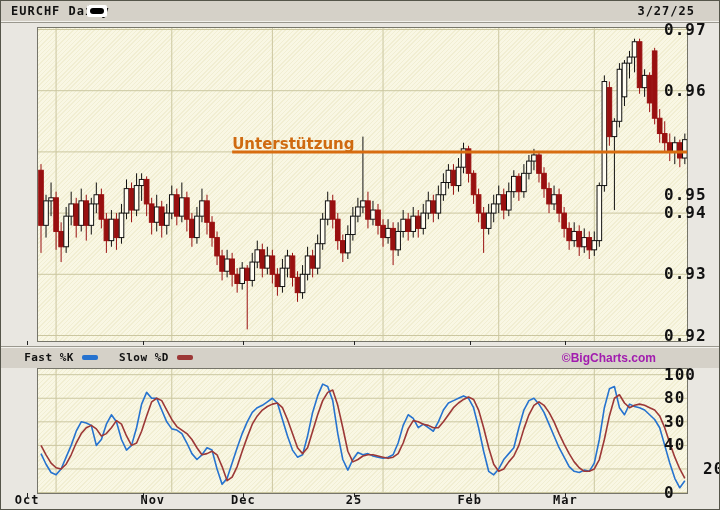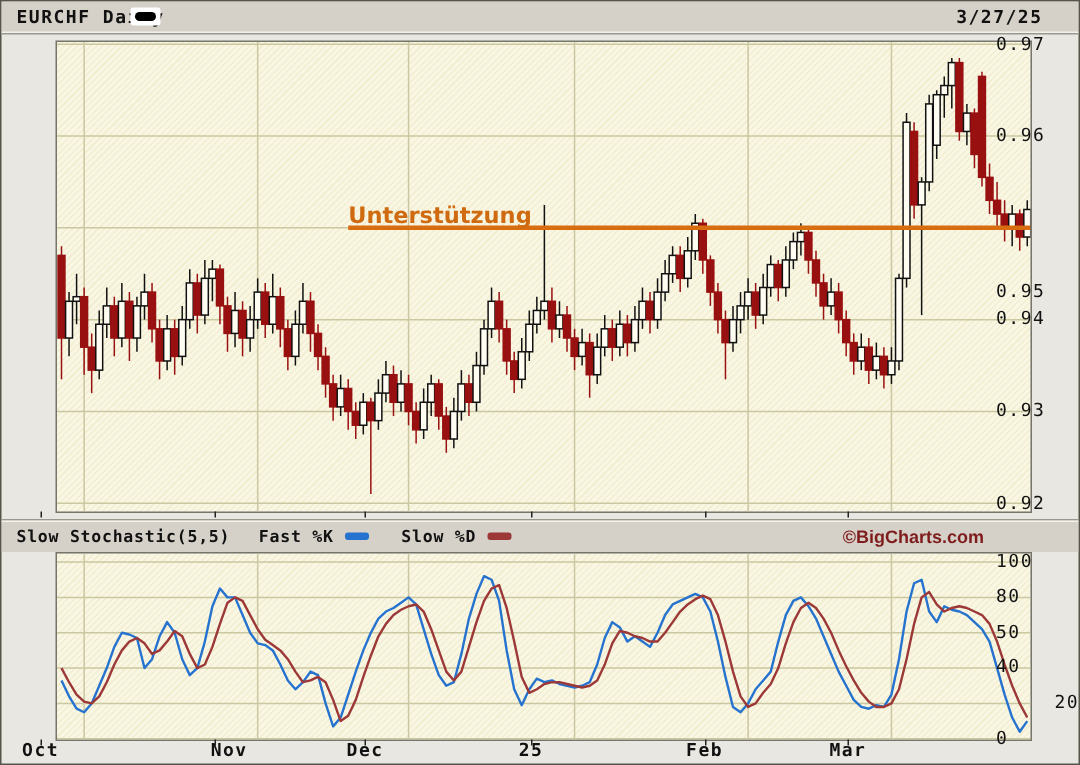--- a/index.html
+++ b/index.html
@@ -9,27 +9,27 @@
   #title-bar .txt{position:absolute;top:3px;font-size:12px;font-weight:700;color:#111;letter-spacing:1px;white-space:pre;}
   #symbol-label{left:10px;}
   #date-label{right:24px;}
   #style-icon{position:absolute;left:86px;top:4px;width:20px;height:12px;background:#fff;border-radius:2px;}
   #style-icon span{position:absolute;left:3px;top:3px;width:14px;height:6px;background:#000;border-radius:3px;}
   .plot{position:absolute;left:8px;width:649px;border:1px solid #76756a;
         background:repeating-linear-gradient(135deg,#f9f7e4 0px,#f9f7e4 2px,#f1eed2 2px,#f1eed2 3px);margin-left:28px;}
   #main-plot{top:26px;height:313px;}
   #stoch-plot{top:367px;height:124px;}
   svg{display:block;}
-  .ylabel{position:absolute;left:663px;font-size:12px;font-weight:400;color:#111;transform:translateY(-50%);letter-spacing:1px;}
+  .ylabel{position:absolute;left:663px;font-size:16px;font-weight:700;color:#111;transform:translateY(-50%);letter-spacing:1px;}
   .xlabel{position:absolute;top:492px;font-size:12px;font-weight:700;color:#111;transform:translateX(-50%);letter-spacing:1px;}
   .tick{position:absolute;width:1px;height:4px;background:#222;}
   #stoch-header{top:346px;height:20px;border-top:1px solid #f2f1ec;box-shadow:0 -1px 0 #9a988e;}
   #stoch-header .legend{position:absolute;left:10px;top:3px;font-size:11px;font-weight:700;color:#111;letter-spacing:.5px;display:flex;align-items:center;gap:6px;white-space:pre;}
   .swatch{display:inline-block;width:16px;height:5px;border-radius:2px;margin:0 2px;}
-  #copyright{position:absolute;right:63px;top:3px;font-family:"Liberation Sans",sans-serif;font-size:12px;font-weight:700;color:#7f1d1d;}
+  #copyright{position:absolute;right:63px;top:3px;font-family:"Liberation Sans",sans-serif;font-size:12px;font-weight:700;color:#a21caf;}
 </style>
 </head>
 <body>
 
 <div id="screen">
 
   <div class="bar" id="title-bar">
     <span class="txt" id="symbol-label">EURCHF Daily</span>
     <span id="style-icon">
         <span></span>
@@ -308,21 +308,21 @@
         <line x1="641.8100000000001" y1="111.6600000000001" x2="641.8100000000001" y2="139.1999999999998" stroke="#991010" stroke-width="1"></line>
         <rect x="639.5100000000001" y="114.71999999999976" width="4.6" height="15.300000000000367" fill="#991010" stroke="#991010" stroke-width="1"></rect>
         <line x1="646.84" y1="105.54000000000009" x2="646.84" y2="136.14000000000013" stroke="#111111" stroke-width="1"></line>
         <rect x="644.5400000000001" y="111.6600000000001" width="4.6" height="18.360000000000028" fill="#fffdf2" stroke="#111111" stroke-width="1"></rect>
         <line x1="194.14000000000001" y1="123.9000000000001" x2="649" y2="123.9000000000001" stroke="#d86d10" stroke-width="3"></line>
         <text x="194.14000000000001" y="120.9000000000001" fill="#cf6a10" font-size="15px" font-weight="bold" font-family="&quot;DejaVu Sans&quot;, sans-serif">Unterstützung</text>
       </svg>
   </div>
 
   <div class="bar" id="stoch-header">
-    <span class="legend"><span>Slow Stochastic(5,5)</span><span> </span><span>Fast %K</span><span class="swatch" id="k-swatch" style="background: rgb(38, 115, 207);"></span><span> </span><span>Slow %D</span><span class="swatch" id="d-swatch" style="background: rgb(156, 56, 55);"></span></span>
+    <span class="legend"><span> </span><span>Fast %K</span><span class="swatch" id="k-swatch" style="background: rgb(38, 115, 207);"></span><span> </span><span>Slow %D</span><span class="swatch" id="d-swatch" style="background: rgb(156, 56, 55);"></span></span>
     <span id="copyright">©BigCharts.com</span>
   </div>
 
   <div class="plot" id="stoch-plot">
     <svg id="stoch-svg" width="649" height="124">
         <line x1="0" y1="5.700000000000003" x2="649" y2="5.700000000000003" stroke="#cbc7a0" stroke-width="1"></line>
         <line x1="0" y1="29.260000000000005" x2="649" y2="29.260000000000005" stroke="#cbc7a0" stroke-width="1"></line>
         <line x1="0" y1="52.82000000000001" x2="649" y2="52.82000000000001" stroke="#cbc7a0" stroke-width="1"></line>
         <line x1="0" y1="76.38" x2="649" y2="76.38" stroke="#cbc7a0" stroke-width="1"></line>
         <line x1="0" y1="99.94" x2="649" y2="99.94" stroke="#cbc7a0" stroke-width="1"></line>
@@ -340,21 +340,21 @@
 
   <div id="axis-layer">
       <div class="ylabel" style="top: 27.5px;">0.97</div>
       <div class="ylabel" style="top: 88.7px;">0.96</div>
       <div class="ylabel" style="top: 149.9px; margin-top: 43px;">0.95</div>
       <div class="ylabel" style="top: 211.1px;">0.94</div>
       <div class="ylabel" style="top: 272.3px;">0.93</div>
       <div class="ylabel" style="top: 333.5px;">0.92</div>
       <div class="ylabel" style="top: 372.7px;">100</div>
       <div class="ylabel" style="top: 396.26px;">80</div>
-      <div class="ylabel" style="top: 419.82px;">50</div>
+      <div class="ylabel" style="top: 419.82px;">30</div>
       <div class="ylabel" style="top: 443.38px;">40</div>
       <div class="ylabel" style="top: 466.94px; margin-left: 39px;">20</div>
       <div class="ylabel" style="top: 490.5px;">0</div>
       <div class="xlabel" style="left: 26.09px;">Oct</div>
       <div class="tick" style="left: 26.09px; top: 340px;"></div>
       <div class="tick" style="left: 26.09px; top: 492px;"></div>
       <div class="xlabel" style="left: 141.78px; margin-left: 10px;">Nov</div>
       <div class="tick" style="left: 141.78px; top: 340px;"></div>
       <div class="tick" style="left: 141.78px; top: 492px;"></div>
       <div class="xlabel" style="left: 242.38px; text-align: center;">Dec</div>

